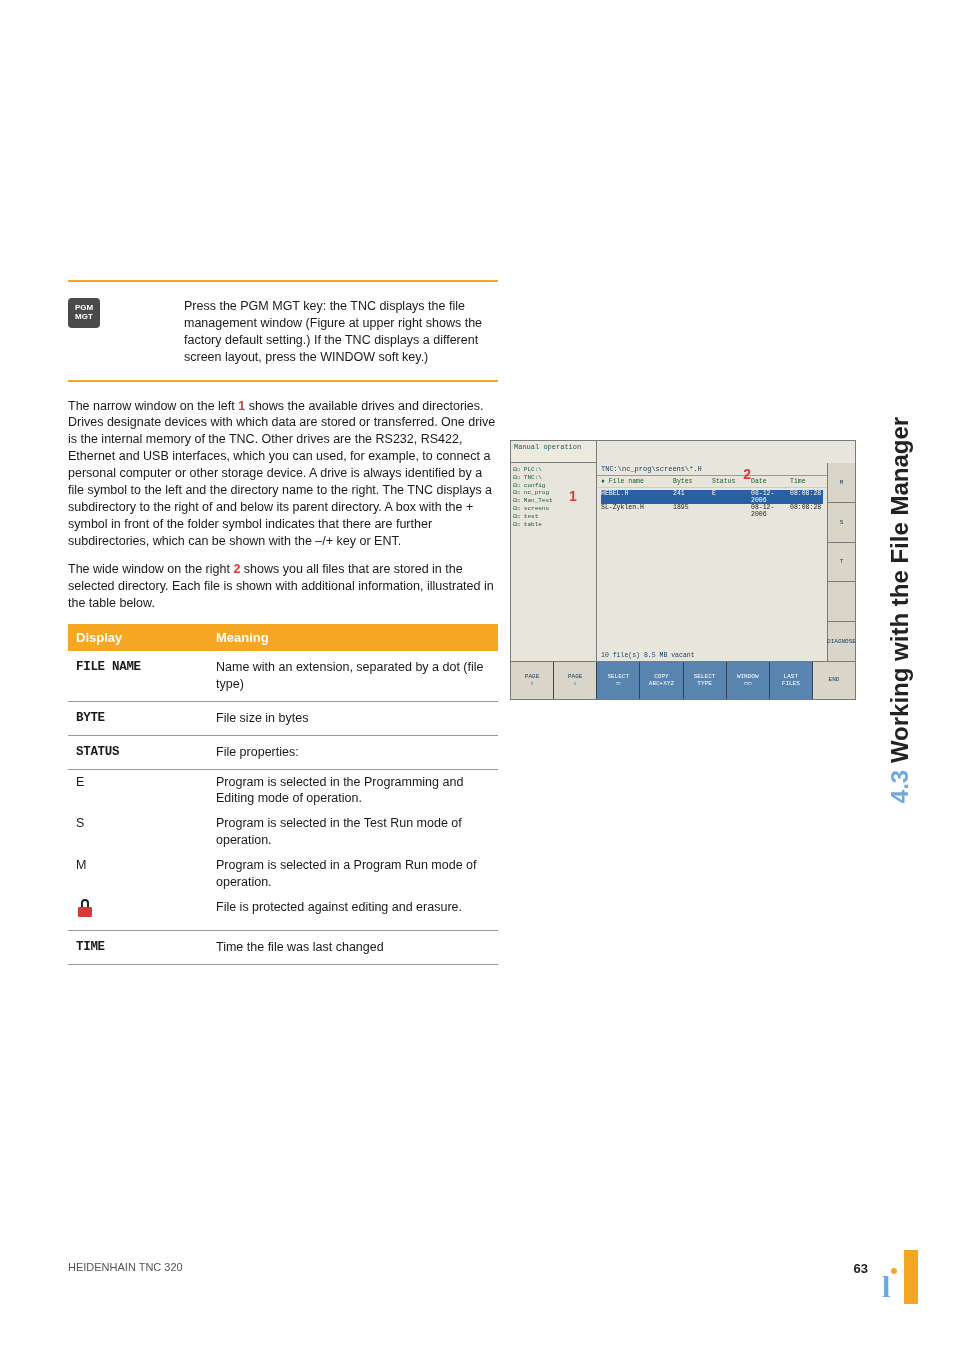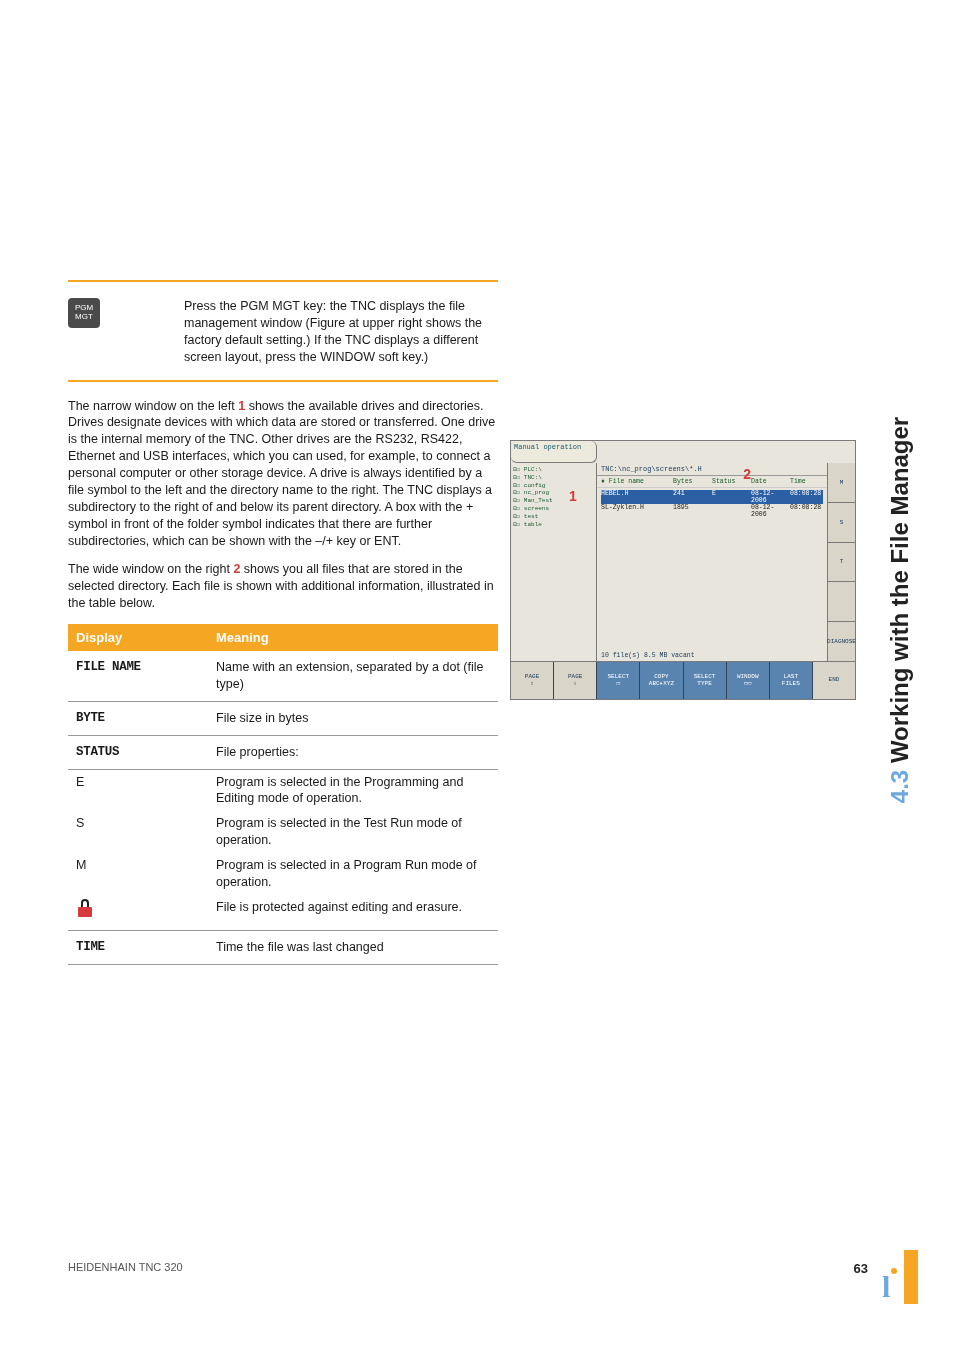--- a/index.html
+++ b/index.html
@@ -52,21 +52,21 @@
   .key-row {
     display: flex;
     align-items: flex-start;
     gap: 14px;
     margin-bottom: 14px;
   }
   .key-icon {
     background: #4a4a4a;
     color: #fff;
     font-size: 8px;
-    font-weight: normal;
+    font-weight: bold;
     line-height: 1.1;
     padding: 6px 5px;
     border-radius: 4px;
     text-align: center;
     width: 32px;
     display: flex;
     flex-direction: column;
     justify-content: center;
   }
   .key-desc {
@@ -118,21 +118,21 @@
     left: 510px;
     top: 440px;
     width: 346px;
     height: 260px;
     border: 1px solid #7a7a7a;
     background: #e7e5dc;
     font-size: 8px;
     font-family: "Courier New", monospace;
   }
   .ss-topbar { display:flex; height:22px; }
-  .ss-mode { width:86px; background:#ece9dd; border-right:1px solid #7a7a7a; border-bottom:1px solid #7a7a7a; padding:2px 3px; font-size:7px; color:#1a5a6a;border-radius:6px;}
+  .ss-mode { width:86px; background:#ece9dd; border-right:1px solid #7a7a7a; border-bottom:1px solid #7a7a7a; padding:2px 3px; font-size:7px; color:#1a5a6a;}
   .ss-title { flex:1; padding:2px 6px; font-size:10px; letter-spacing:1px; color:#1b3a5b; border-bottom:1px solid #7a7a7a;}
   .ss-main { display:flex; height:198px; }
   .ss-tree { width:86px; border-right:1px solid #7a7a7a; padding:3px 2px; font-size:6px; color:#1b5a2b; line-height:1.3; position:relative;}
   .ss-tree .tree-num { position:absolute; left:58px; top:24px; color:#d73a3a; font-size:14px; font-weight:bold; font-family:Arial;}
   .ss-filepane { flex:1; position:relative; padding:0; }
   .ss-path { font-size:7px; padding:2px 4px; color:#1b3a5b; border-bottom:1px solid #999;}
   .ss-cols { display:flex; font-size:6.5px; color:#1b5a2b; padding:2px 4px; gap:6px; border-bottom:1px solid #ccc;}
   .ss-cols span:nth-child(1){flex:2;} .ss-cols span{flex:1;}
   .ss-rows { font-size:6.5px; padding:2px 4px; }
   .ss-row { display:flex; gap:6px; }

